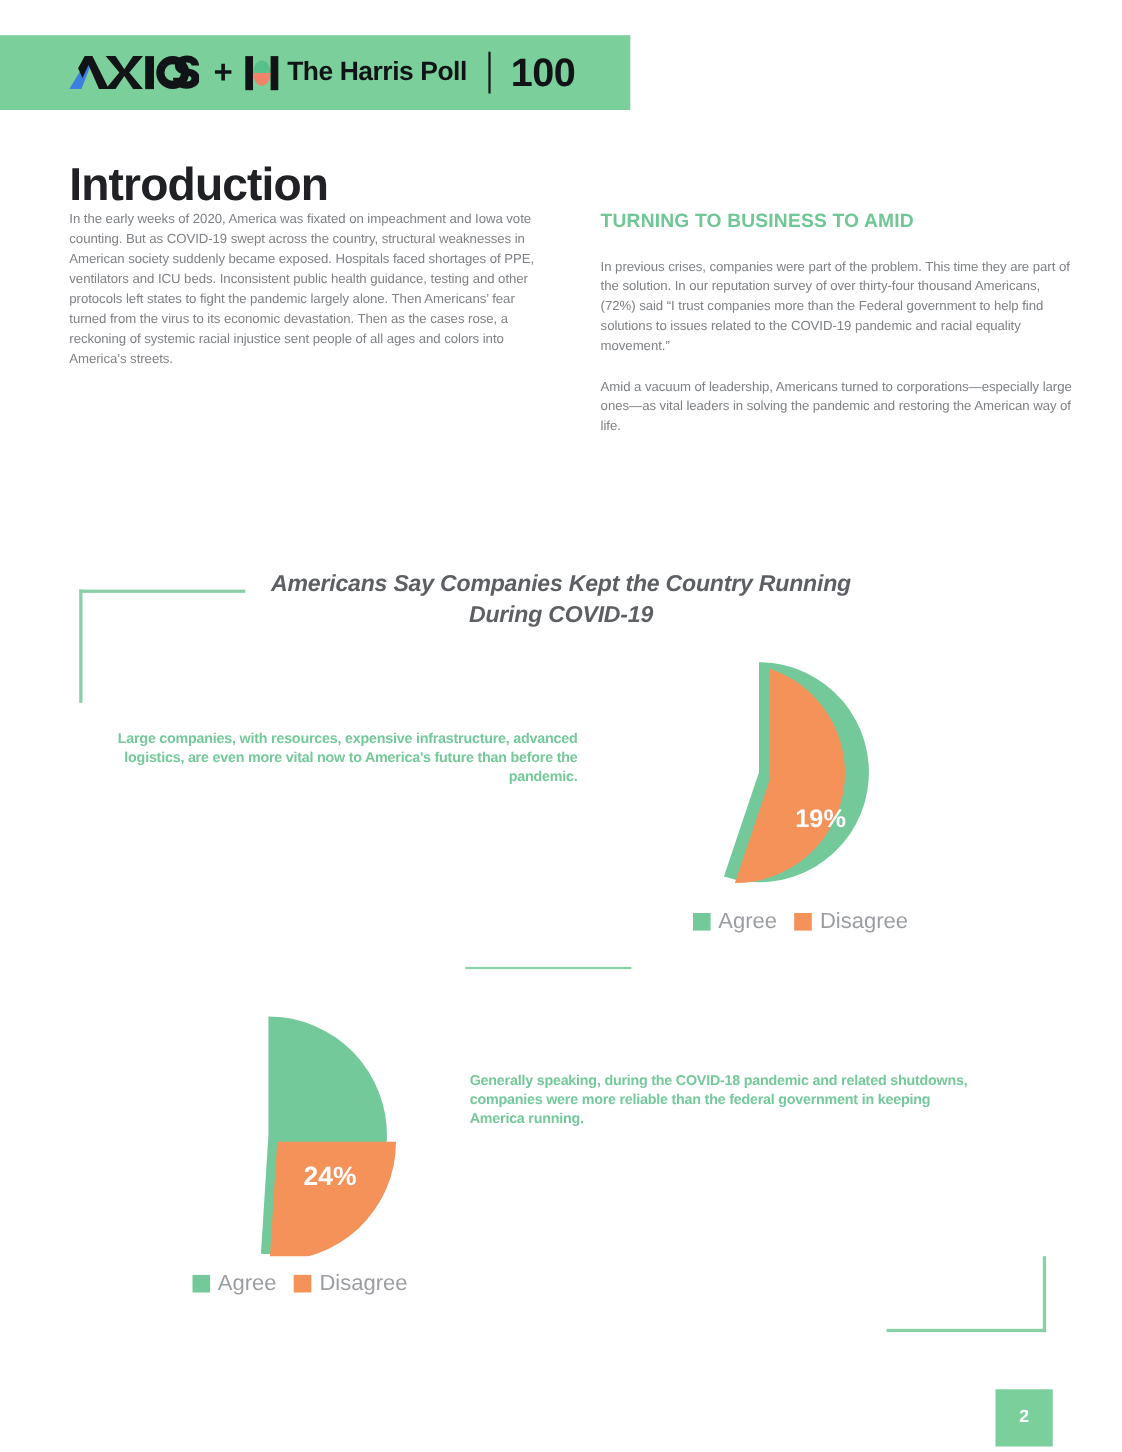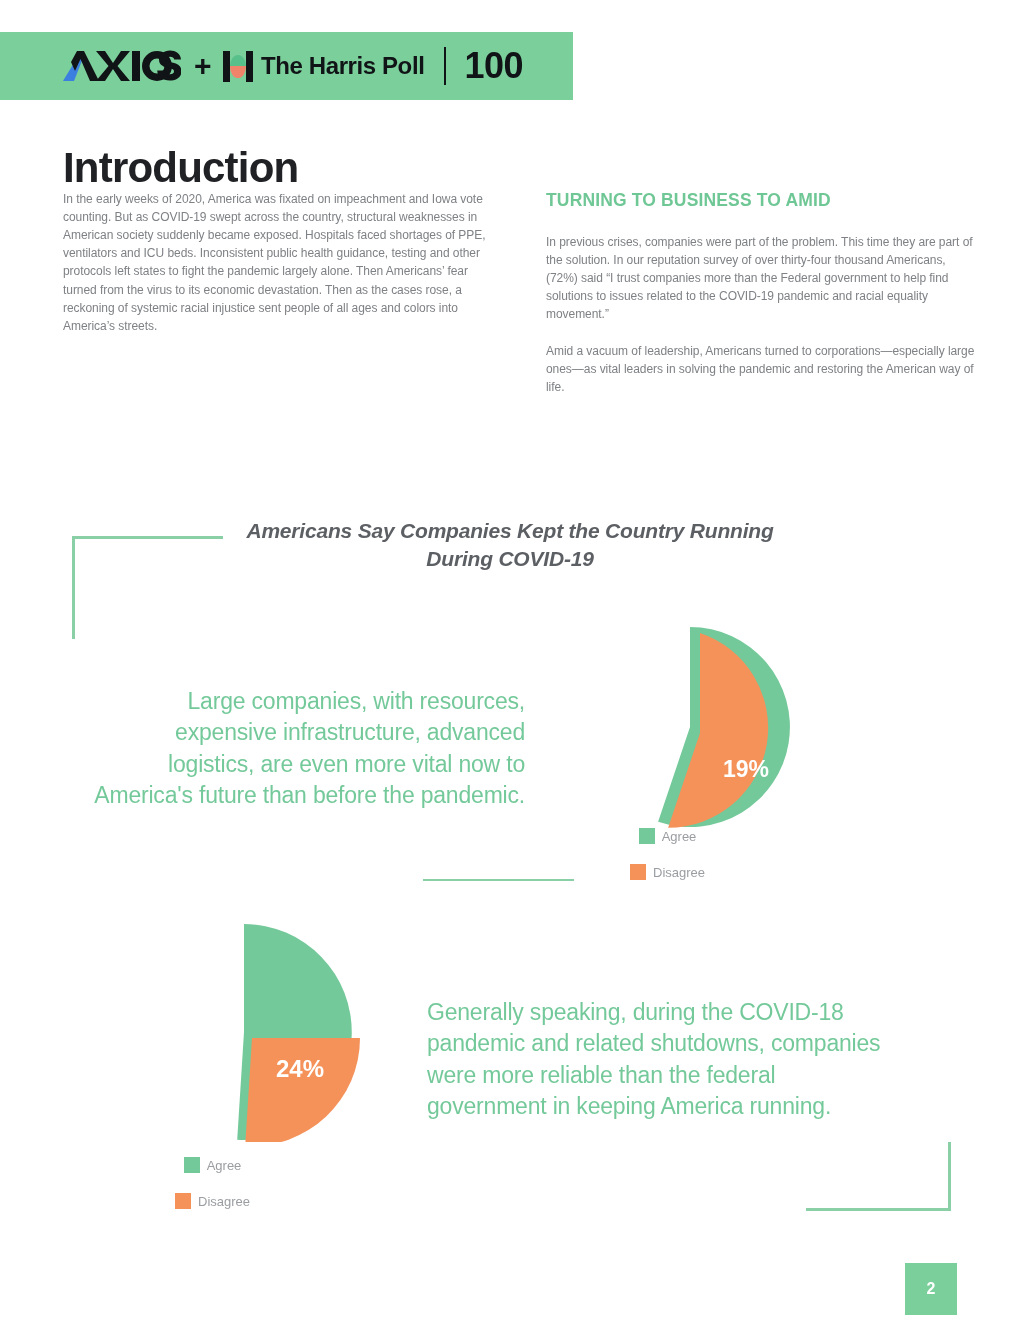--- a/index.html
+++ b/index.html
@@ -170,61 +170,59 @@
     font-weight: 700;
     color: #5c5f63;
     line-height: 1.32;
     letter-spacing: -0.2px;
     font-style: italic;
   }
 
   
   .callout {
     position: absolute;
-    font-size: 23px;
-    font-weight: 400;
+    font-size: 13px;
+    font-weight: 700;
     color: #74C99A;
     line-height: 1.36;
     letter-spacing: -0.2px;
-    margin-top: 24px;
   }
   .callout-1 {
     left: 88px;
     top: 662px;
     width: 437px;
     text-align: right;
   }
   .callout-2 {
     left: 427px;
     top: 973px;
     width: 460px;
     text-align: left;
   }
 
   
   .pie-block { position: absolute; }
-  .pie-1 { left: 588px; top: 623px; }
+  .pie-1 { left: 588px; top: 598px; }
   .pie-2 { left: 138px; top: 920px; }
 
   .pie-svg { display: block; }
 
   .pie-label {
     font-weight: 700;
     fill: #ffffff;
   }
 
   
   .legend {
     position: absolute;
     display: flex;
     align-items: center;
-    gap: 20px;
-    font-size: 13px;
+    gap: 4px;
+    font-size: 20px;
     color: #9a9da1;
-    flex-direction: column;
   }
   .legend-1 { left: 630px; top: 828px; }
   .legend-2 { left: 175px; top: 1157px; }
   .legend-item {
     display: flex;
     align-items: center;
     gap: 7px;
     margin-right: 12px;
   }
   .legend-swatch {

